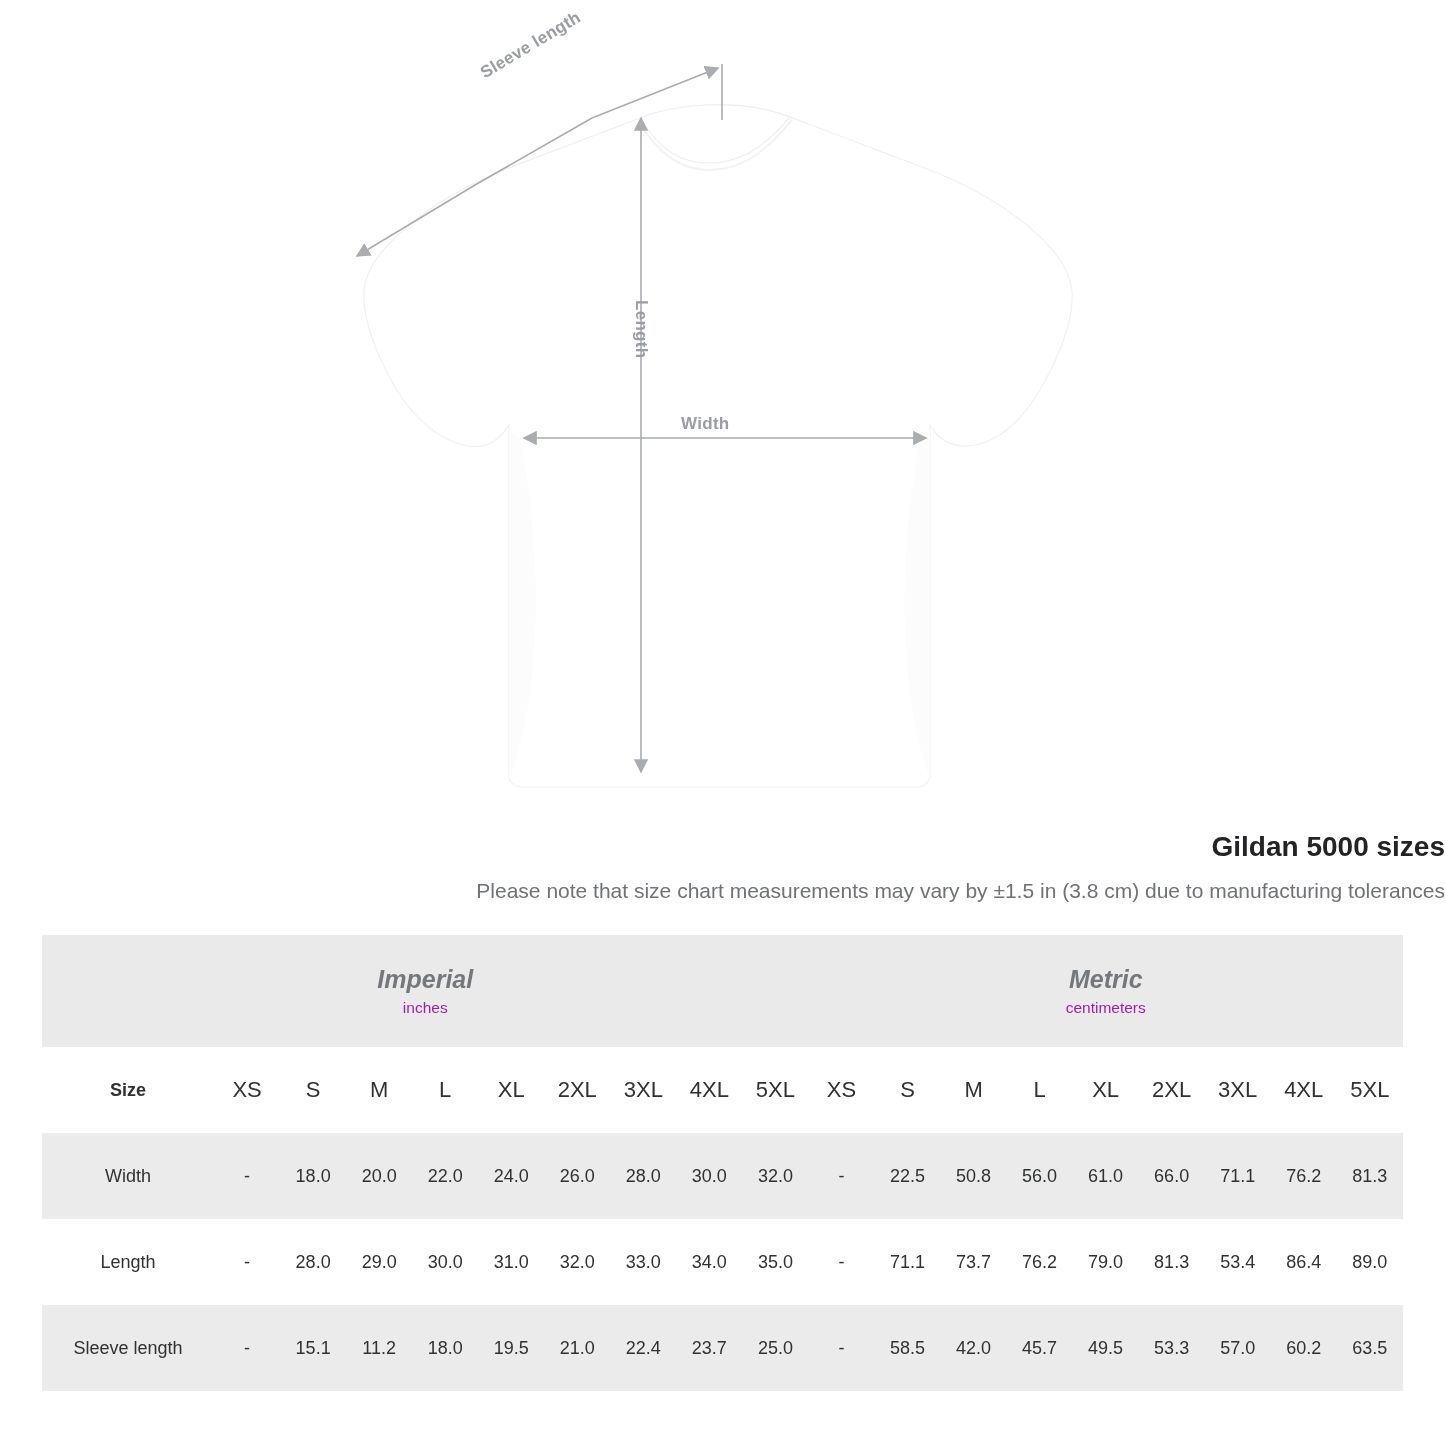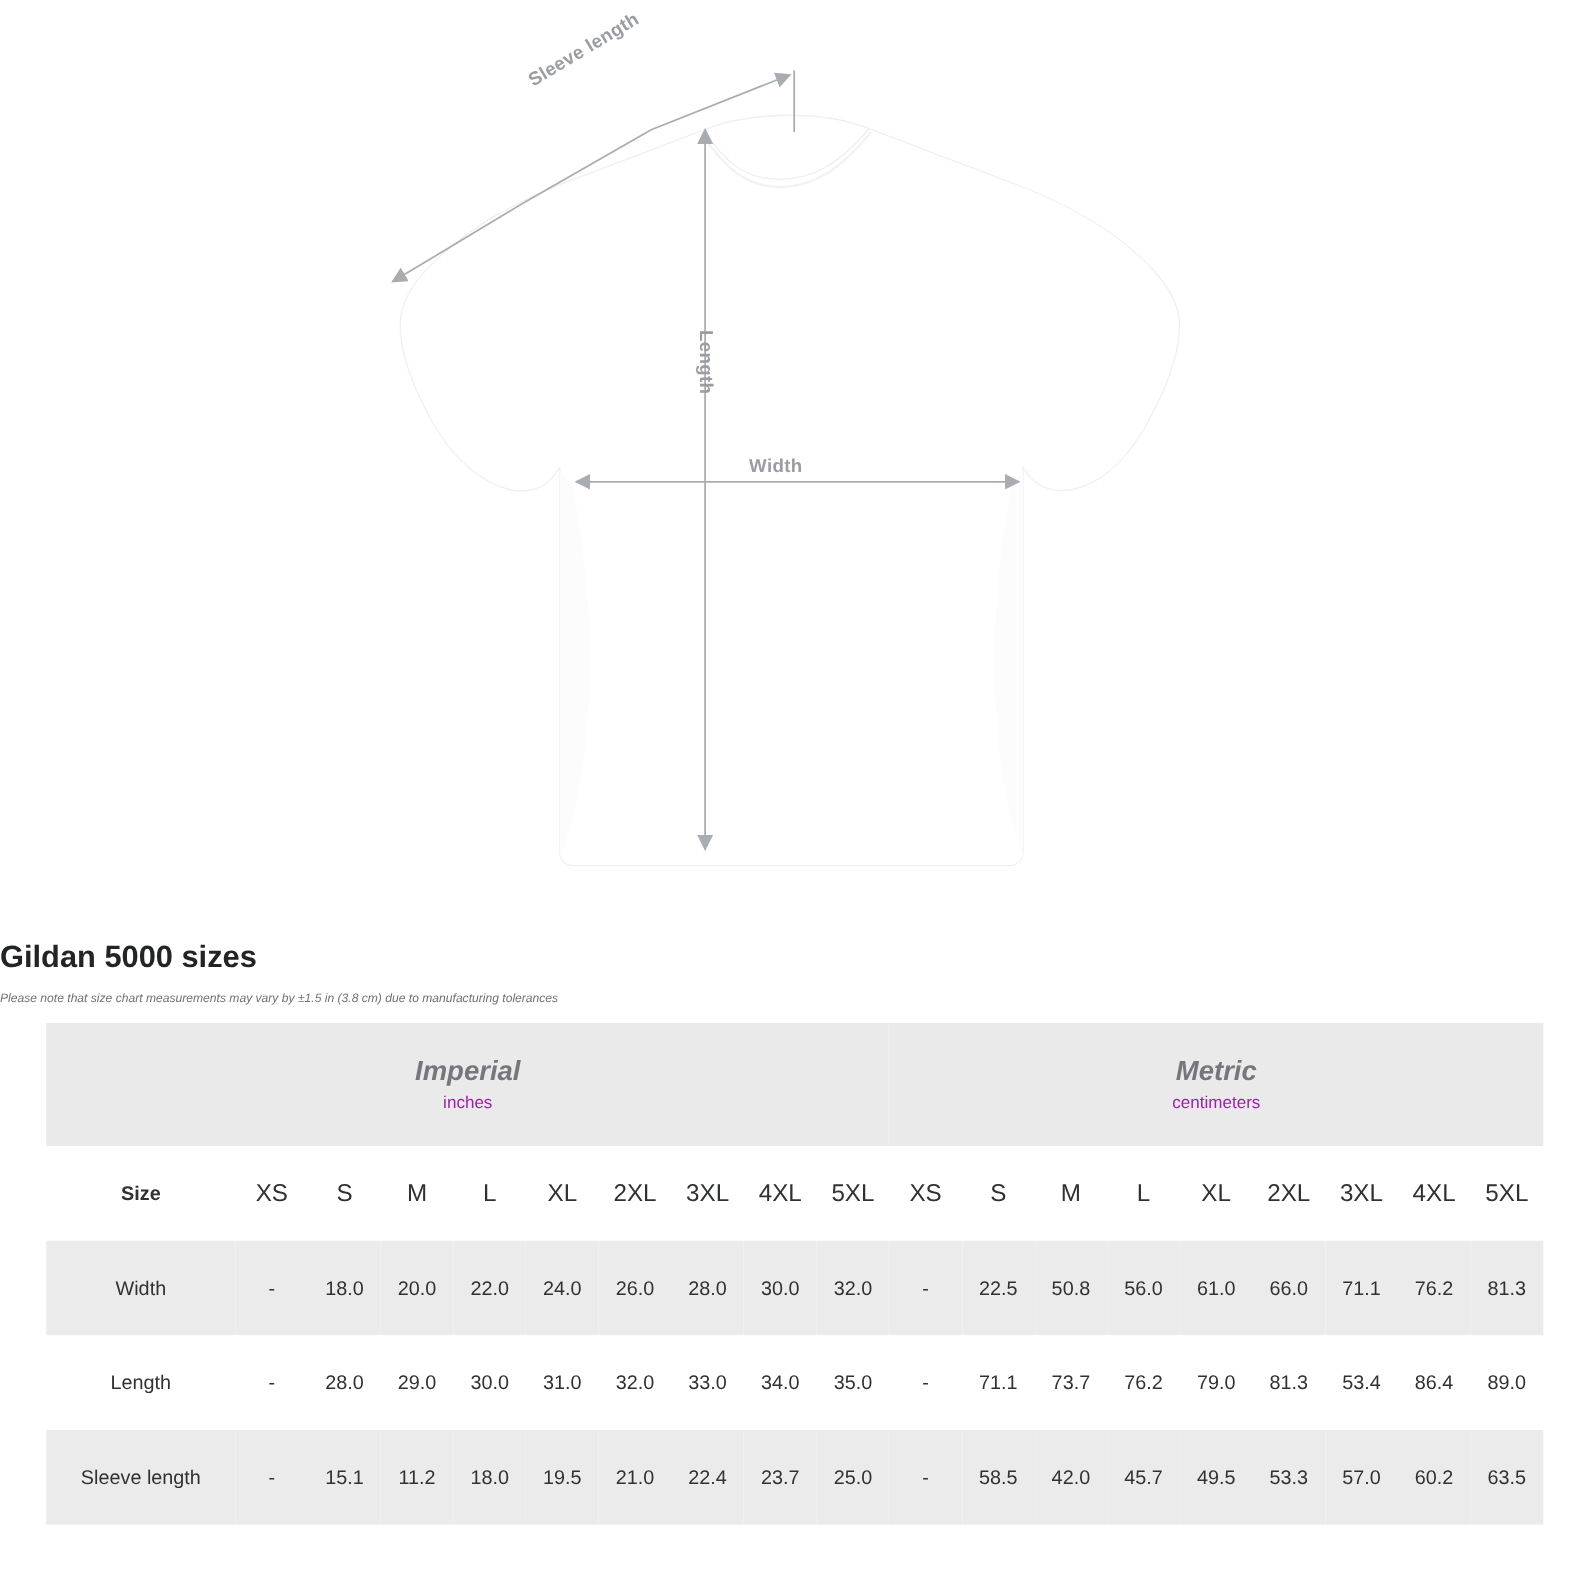--- a/index.html
+++ b/index.html
@@ -52,39 +52,38 @@
     transform: rotate(90deg);
     transform-origin: left top;
   }
   .label-width {
     left: 681px;
     top: 414px;
   }
 
   
   .title-block {
-    text-align: left;
-    margin-top: 24px;
+    text-align: right;
+    margin-top: 1px;
   }
   .chart-title {
     font-size: 28px;
     font-weight: bold;
     color: #222426;
     margin: 0 0 16px 0;
   }
   .chart-note {
-    font-size: 11px;
-    font-style: italic;
+    font-size: 21px;
     color: #6f7276;
     margin: 0;
   }
 
   
   .table-wrap {
-    margin: 16px 42px 0 42px;
+    margin: 32px 42px 0 42px;
   }
   table.size-table {
     border-collapse: collapse;
     width: 1361px;
     table-layout: fixed;
   }
   table.size-table td,
   table.size-table th {
     text-align: center;
     vertical-align: middle;

